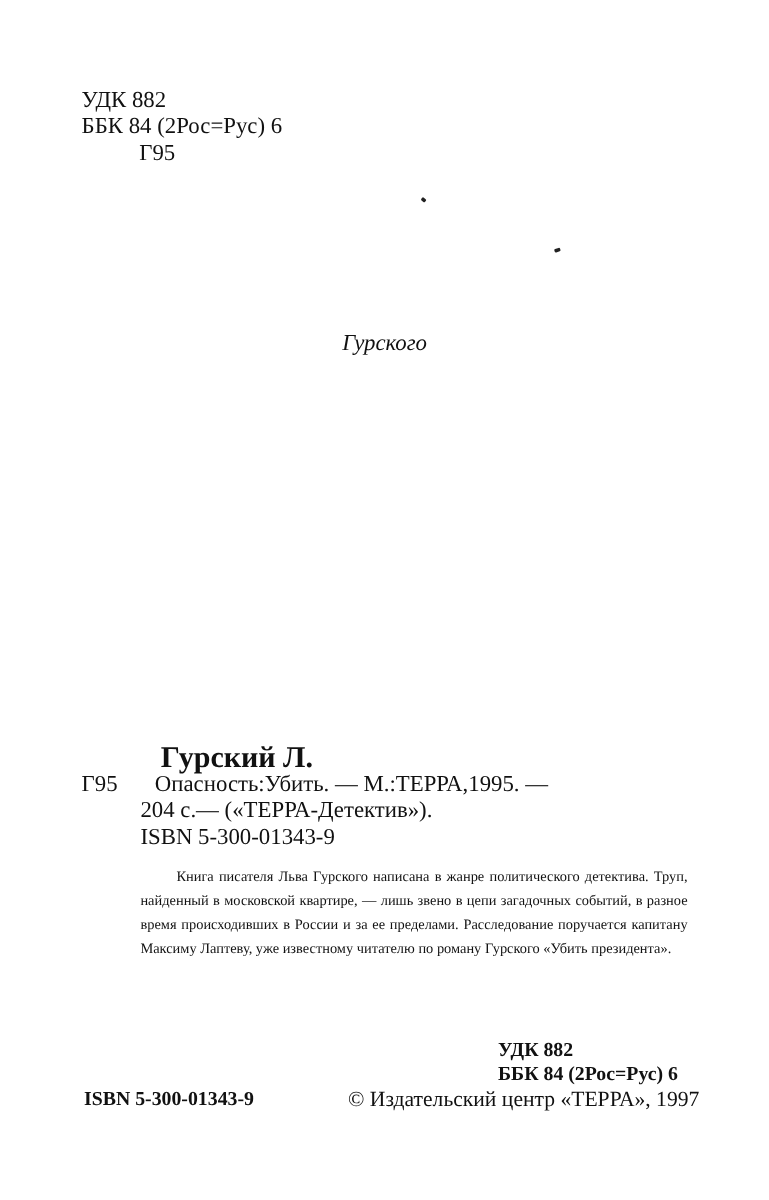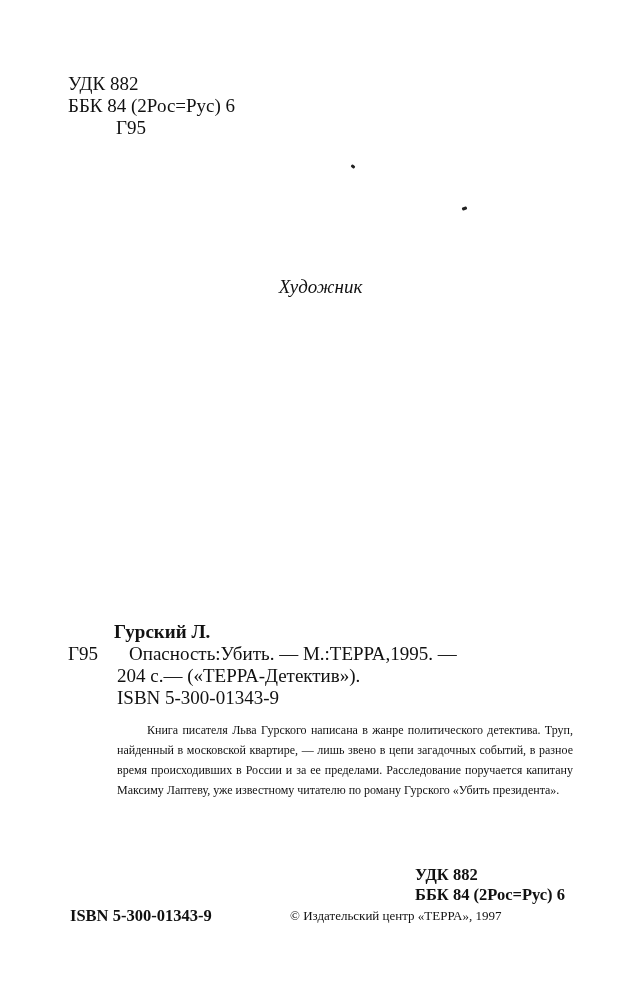--- a/index.html
+++ b/index.html
@@ -21,51 +21,51 @@
     .top-codes .g95 { padding-left: 48px; }
 
     .speck { position: absolute; background: #222; }
     .speck1 { left: 351px; top: 165px; width: 4px; height: 3px; transform: rotate(40deg); border-radius: 1px; }
     .speck2 { left: 462px; top: 207px; width: 5px; height: 3px; transform: rotate(-20deg); border-radius: 1px; }
 
     .artist { left: 0; width: 641px; top: 276px; text-align: center; font-style: italic; font-size: 19px; line-height: 22px; }
     .artist .role { padding-left: 0px; }
     .artist .name { padding-left: 0px; }
 
-    .entry-author { left: 114px; top: 621px; font-size: 19px; font-weight: bold; line-height: 22px; font-family: Liberation Serif, serif; }
+    .entry-author { left: 134px; top: 621px; font-size: 25px; font-weight: bold; line-height: 22px; font-family: Liberation Serif, serif; }
     .entry-code { left: 68px; top: 643px; font-size: 19px; line-height: 22px; }
     .entry-body { left: 117px; top: 643px; width: 456px; font-size: 19px; line-height: 22px; white-space: normal; }
     .entry-body .line1 { display: flex; padding-left: 12px; }
     .entry-isbn { left: 117px; top: 687px; font-size: 19px; line-height: 22px; }
 
     .annotation {
       left: 117px; top: 720px; width: 456px;
       font-size: 12px; line-height: 20px;
       text-align: justify; white-space: normal;
       text-indent: 30px;
     }
 
     .bottom-codes { left: 415px; top: 865px; font-size: 16.5px; font-weight: bold; line-height: 20px; }
     .bottom-isbn { left: 70px; top: 906px; font-size: 16.5px; font-weight: bold; line-height: 20px; }
-    .bottom-copyright { left: 290px; top: 906px; font-size: 13px; line-height: 20px; }
+    .bottom-copyright { left: 290px; top: 906px; font-size: 18px; line-height: 20px; }
   </style>
 </head>
 <body>
 
 <div class="abs top-codes">
   <div>УДК 882</div>
   <div>ББК 84 (2Рос=Рус) 6</div>
   <div class="g95">Г95</div>
 </div>
 
 <div class="speck speck1"></div>
 <div class="speck speck2"></div>
 
 <div class="abs artist">
-  <div class="role">Художник</div>
+  <div class="role">Гурского</div>
 </div>
 
 <div class="abs entry-author">Гурский Л.</div>
 <div class="abs entry-code">Г95</div>
 <div class="abs entry-body">
   <div class="line1">
     <span>Опасность:</span>
     <span>Убить. — М.:</span>
     <span>ТЕРРА,</span>
     <span>1995. —</span>

